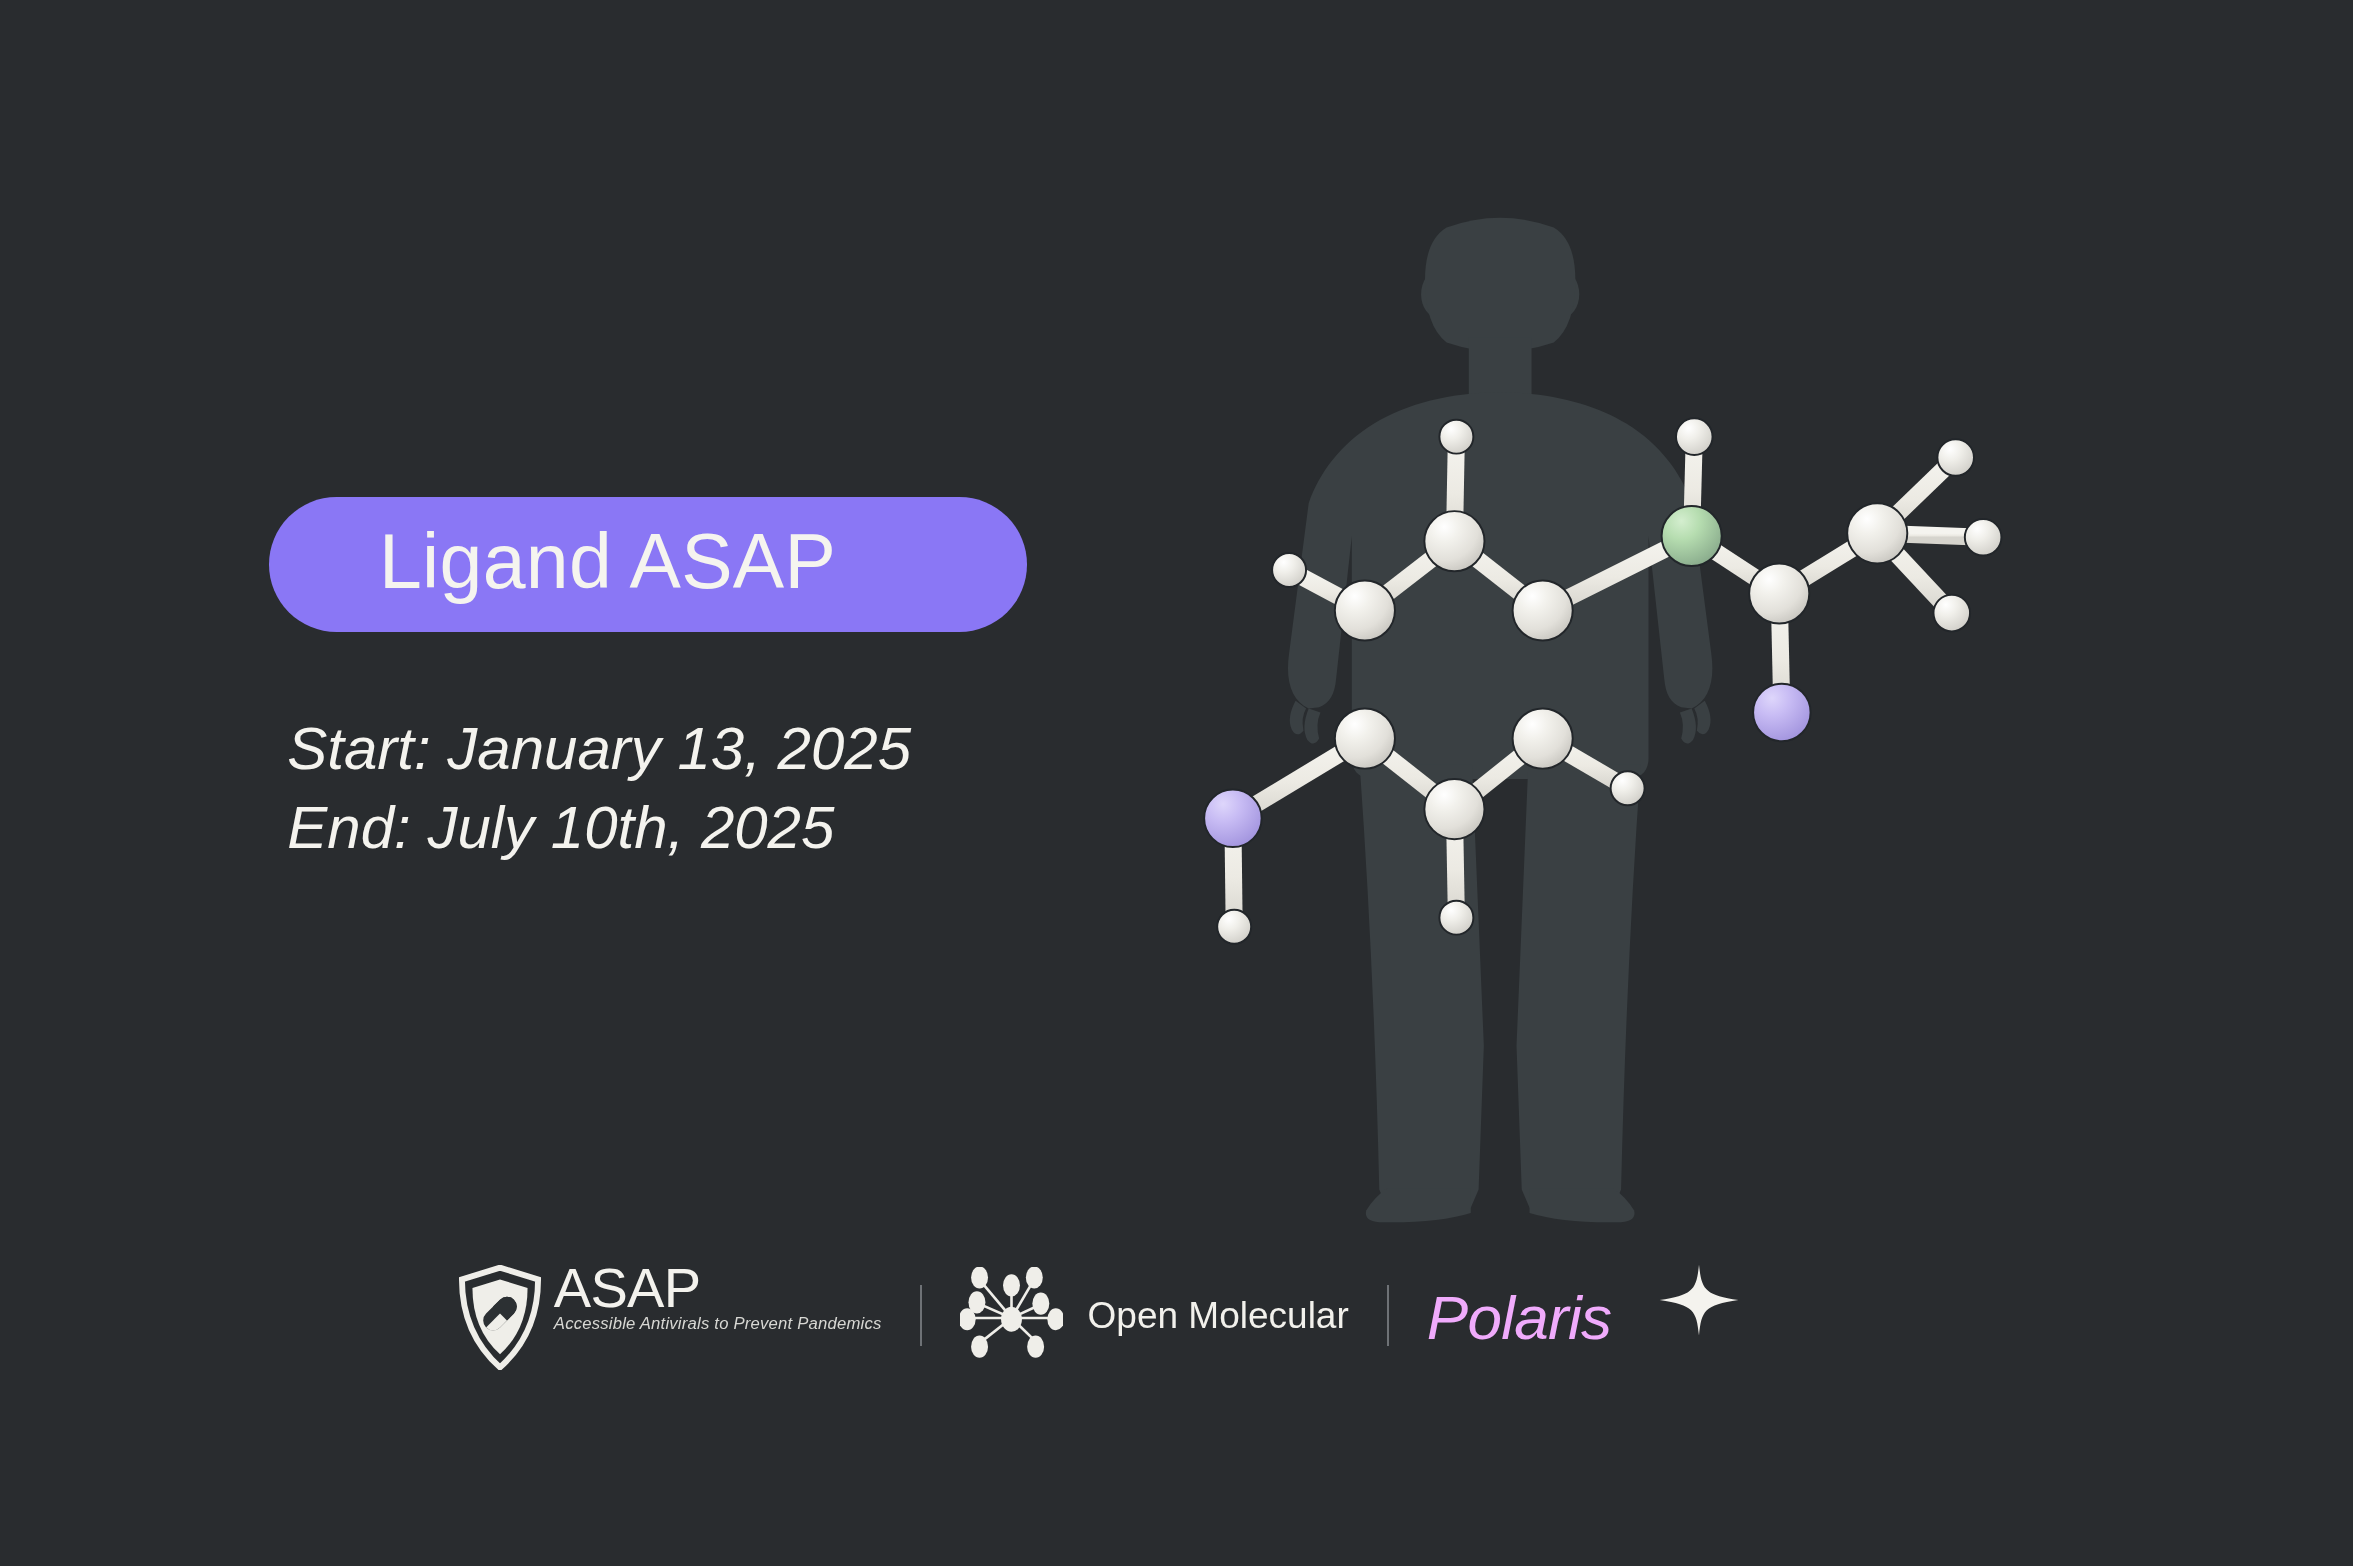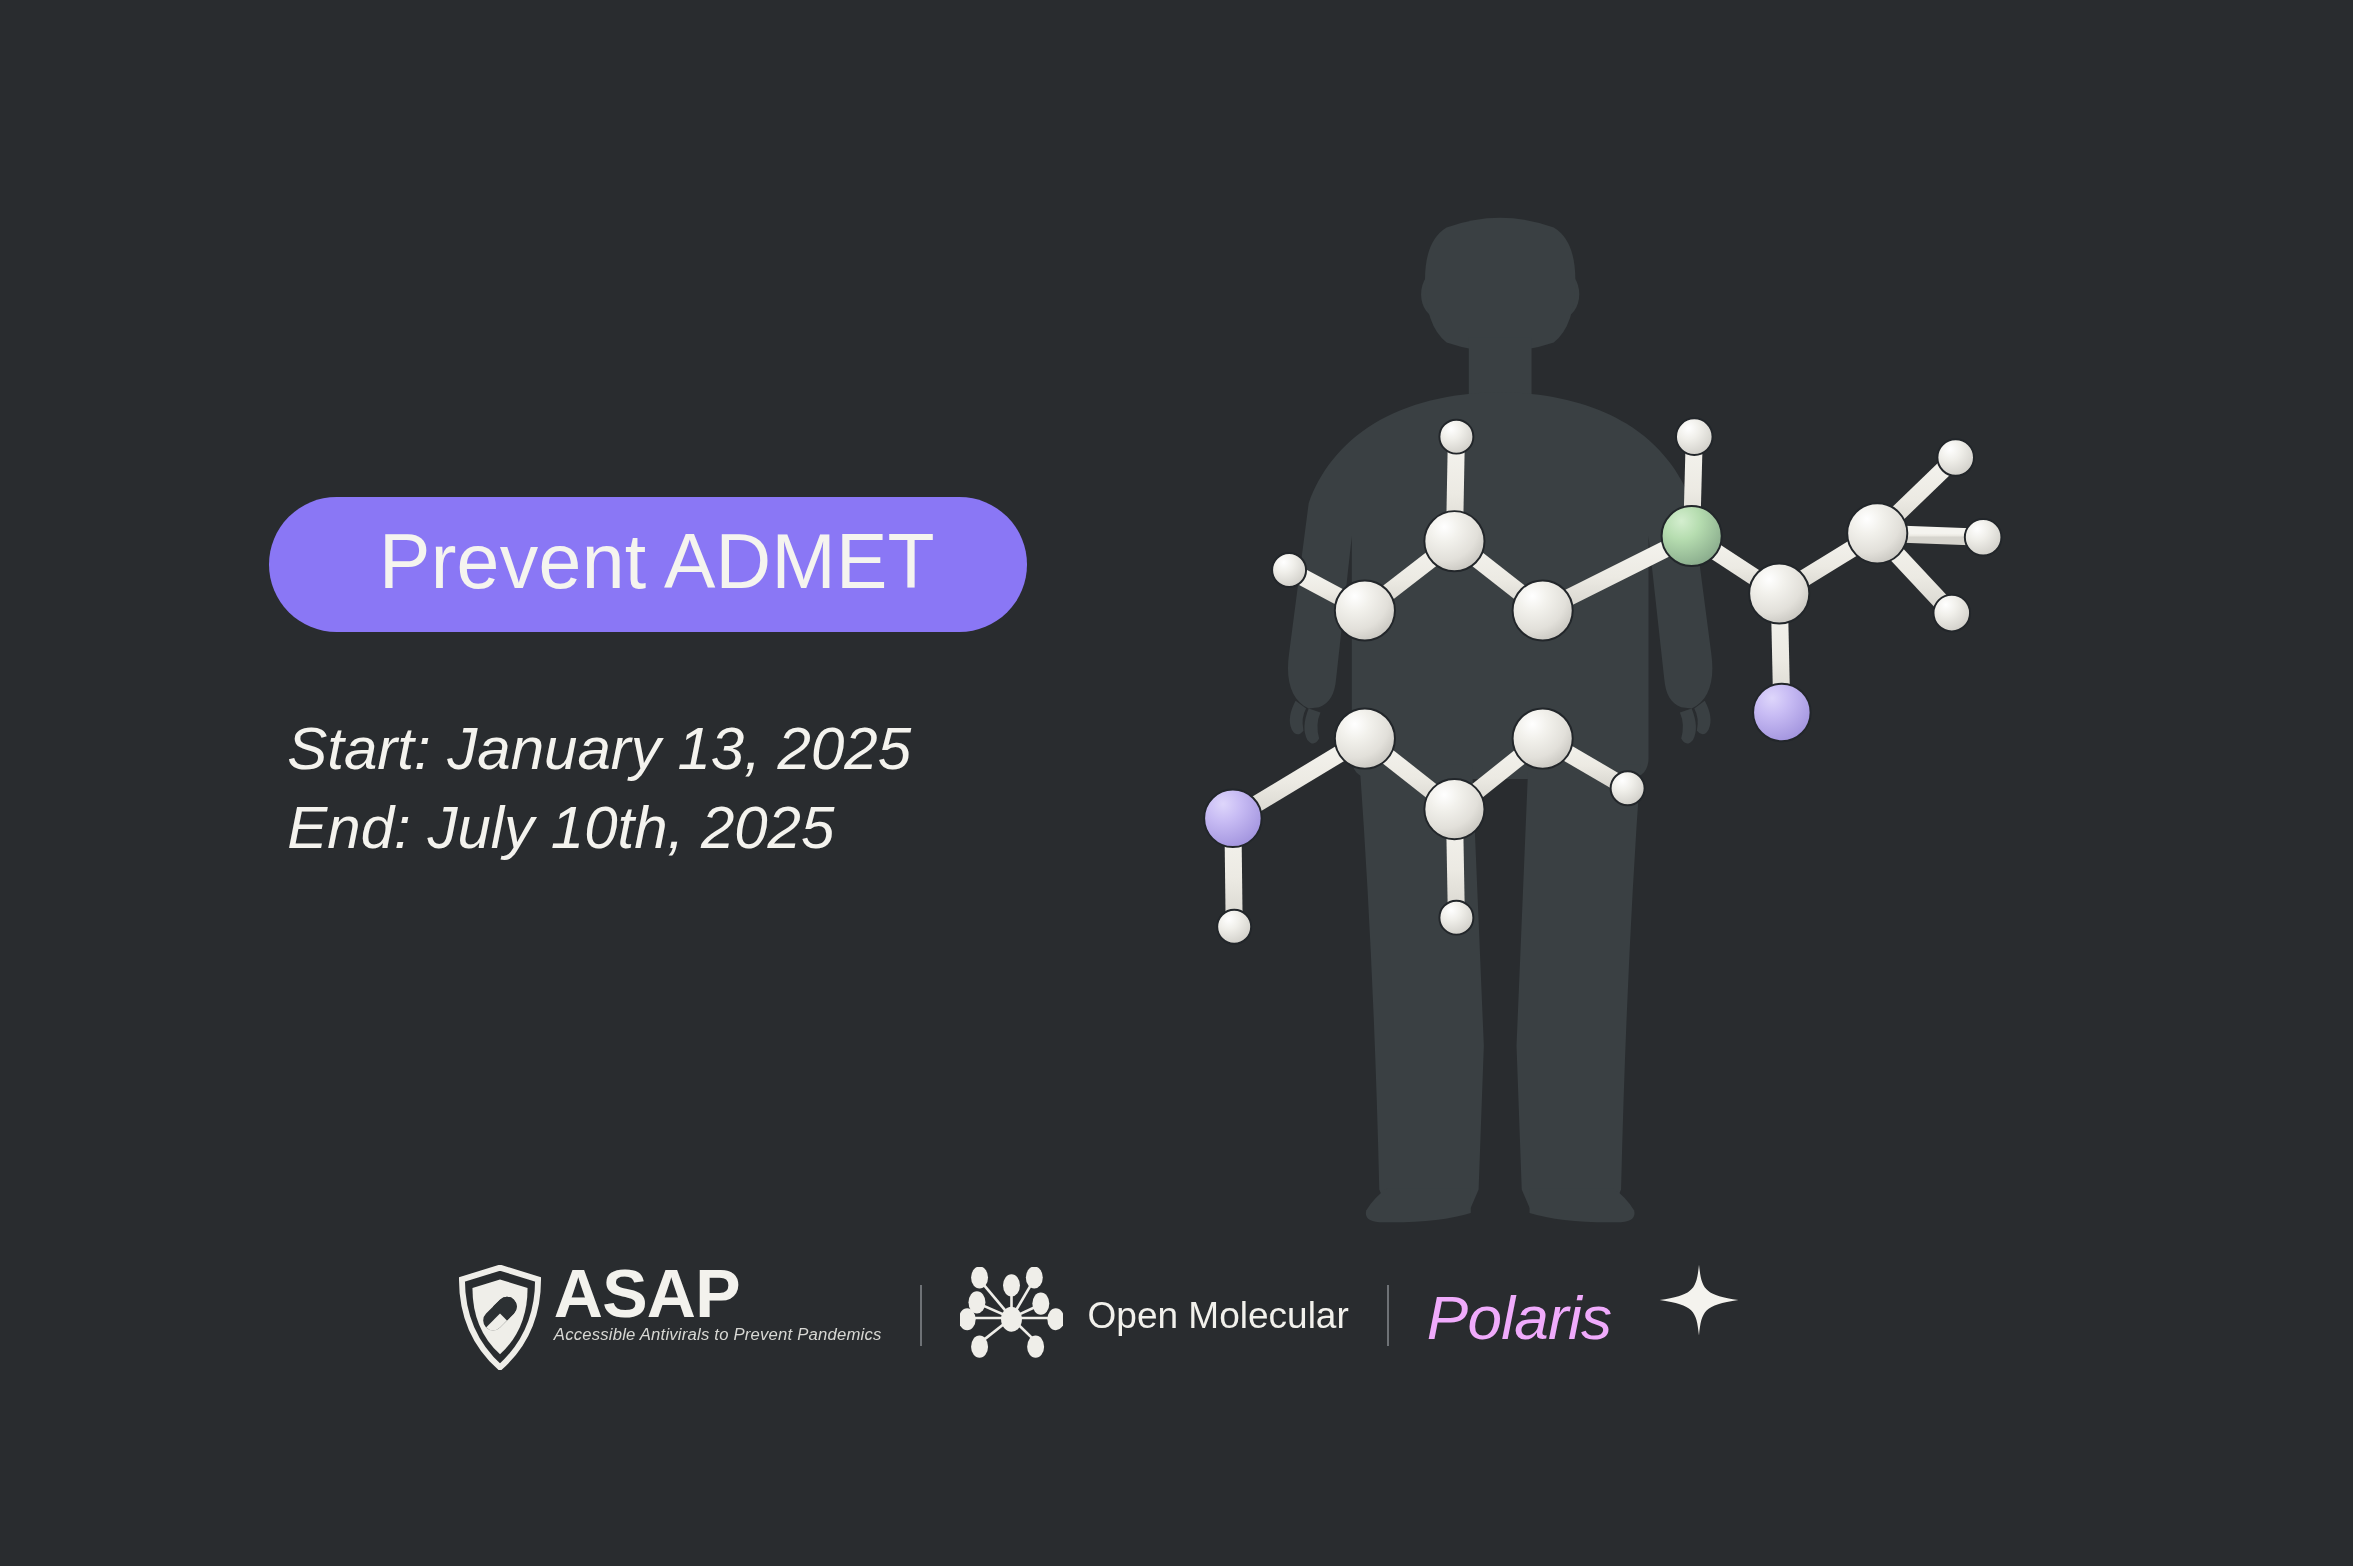--- a/index.html
+++ b/index.html
@@ -87,22 +87,22 @@
     margin: 0 38px;
     flex: none;
   }
 
   
   #asap-logo { display: flex; align-items: flex-start; flex: none; }
   #asap-shield { width: 84px; height: 105px; flex: none; margin-top: 2.6px;}
   #asap-text { margin-left: 11.8px; display: flex; flex-direction: column; }
   #asap-wordmark {
     color: #f3f2ed;
-    font-size: 68px;
-    font-weight: bold;
+    font-size: 56px;
+    font-weight: normal;
     line-height: 0.92;
     letter-spacing: -0.7px;
     white-space: nowrap;
   }
   #asap-tagline {
     color: #d8d8d4;
     font-size: 16.7px;
     font-style: italic;
     letter-spacing: 0.2px;
     margin-top: 0;
@@ -141,21 +141,21 @@
   }
 </style>
 </head>
 <body>
 
 <div id="poster">
 
   <div id="left-block">
 
     <div id="title-pill">
-      <span id="title-pill-label">Prevent ADMET</span>
+      <span id="title-pill-label">Ligand ASAP</span>
     </div>
 
     <div id="dates-block">
       <div class="date-line">Start: January 13, 2025</div>
       <div class="date-line">End: July 10th, 2025</div>
     </div>
 
   </div>
 
   <div id="artwork">

